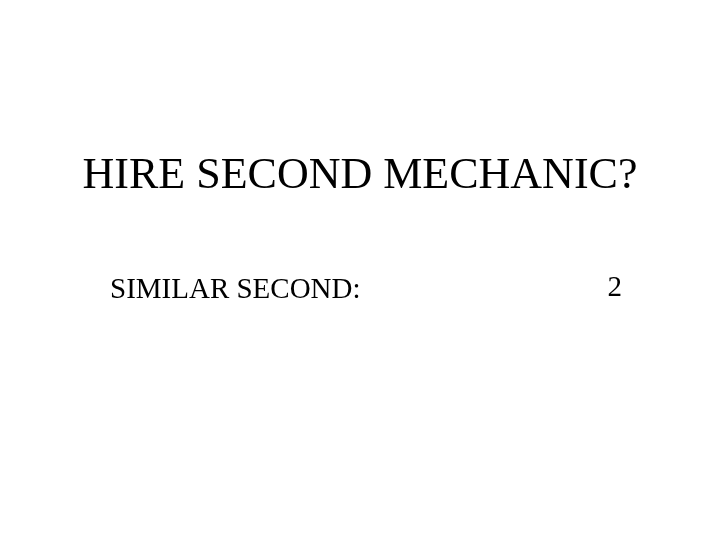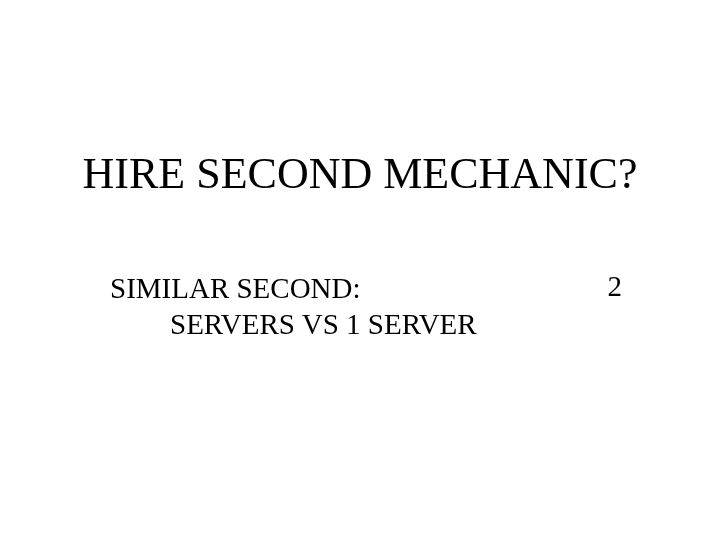--- a/index.html
+++ b/index.html
@@ -50,17 +50,16 @@
   }
 </style>
 </head>
 <body>
 
 <div class="slide">
   <div class="title">HIRE SECOND MECHANIC?</div>
 
   <div class="body">
     <span class="line1">SIMILAR SECOND:</span>
-    <span class="line2">SERVERS VS 1 SERVER</span>
   </div>
 
   <div class="pagenum">2</div>
 </div>
 
 </body></html>

